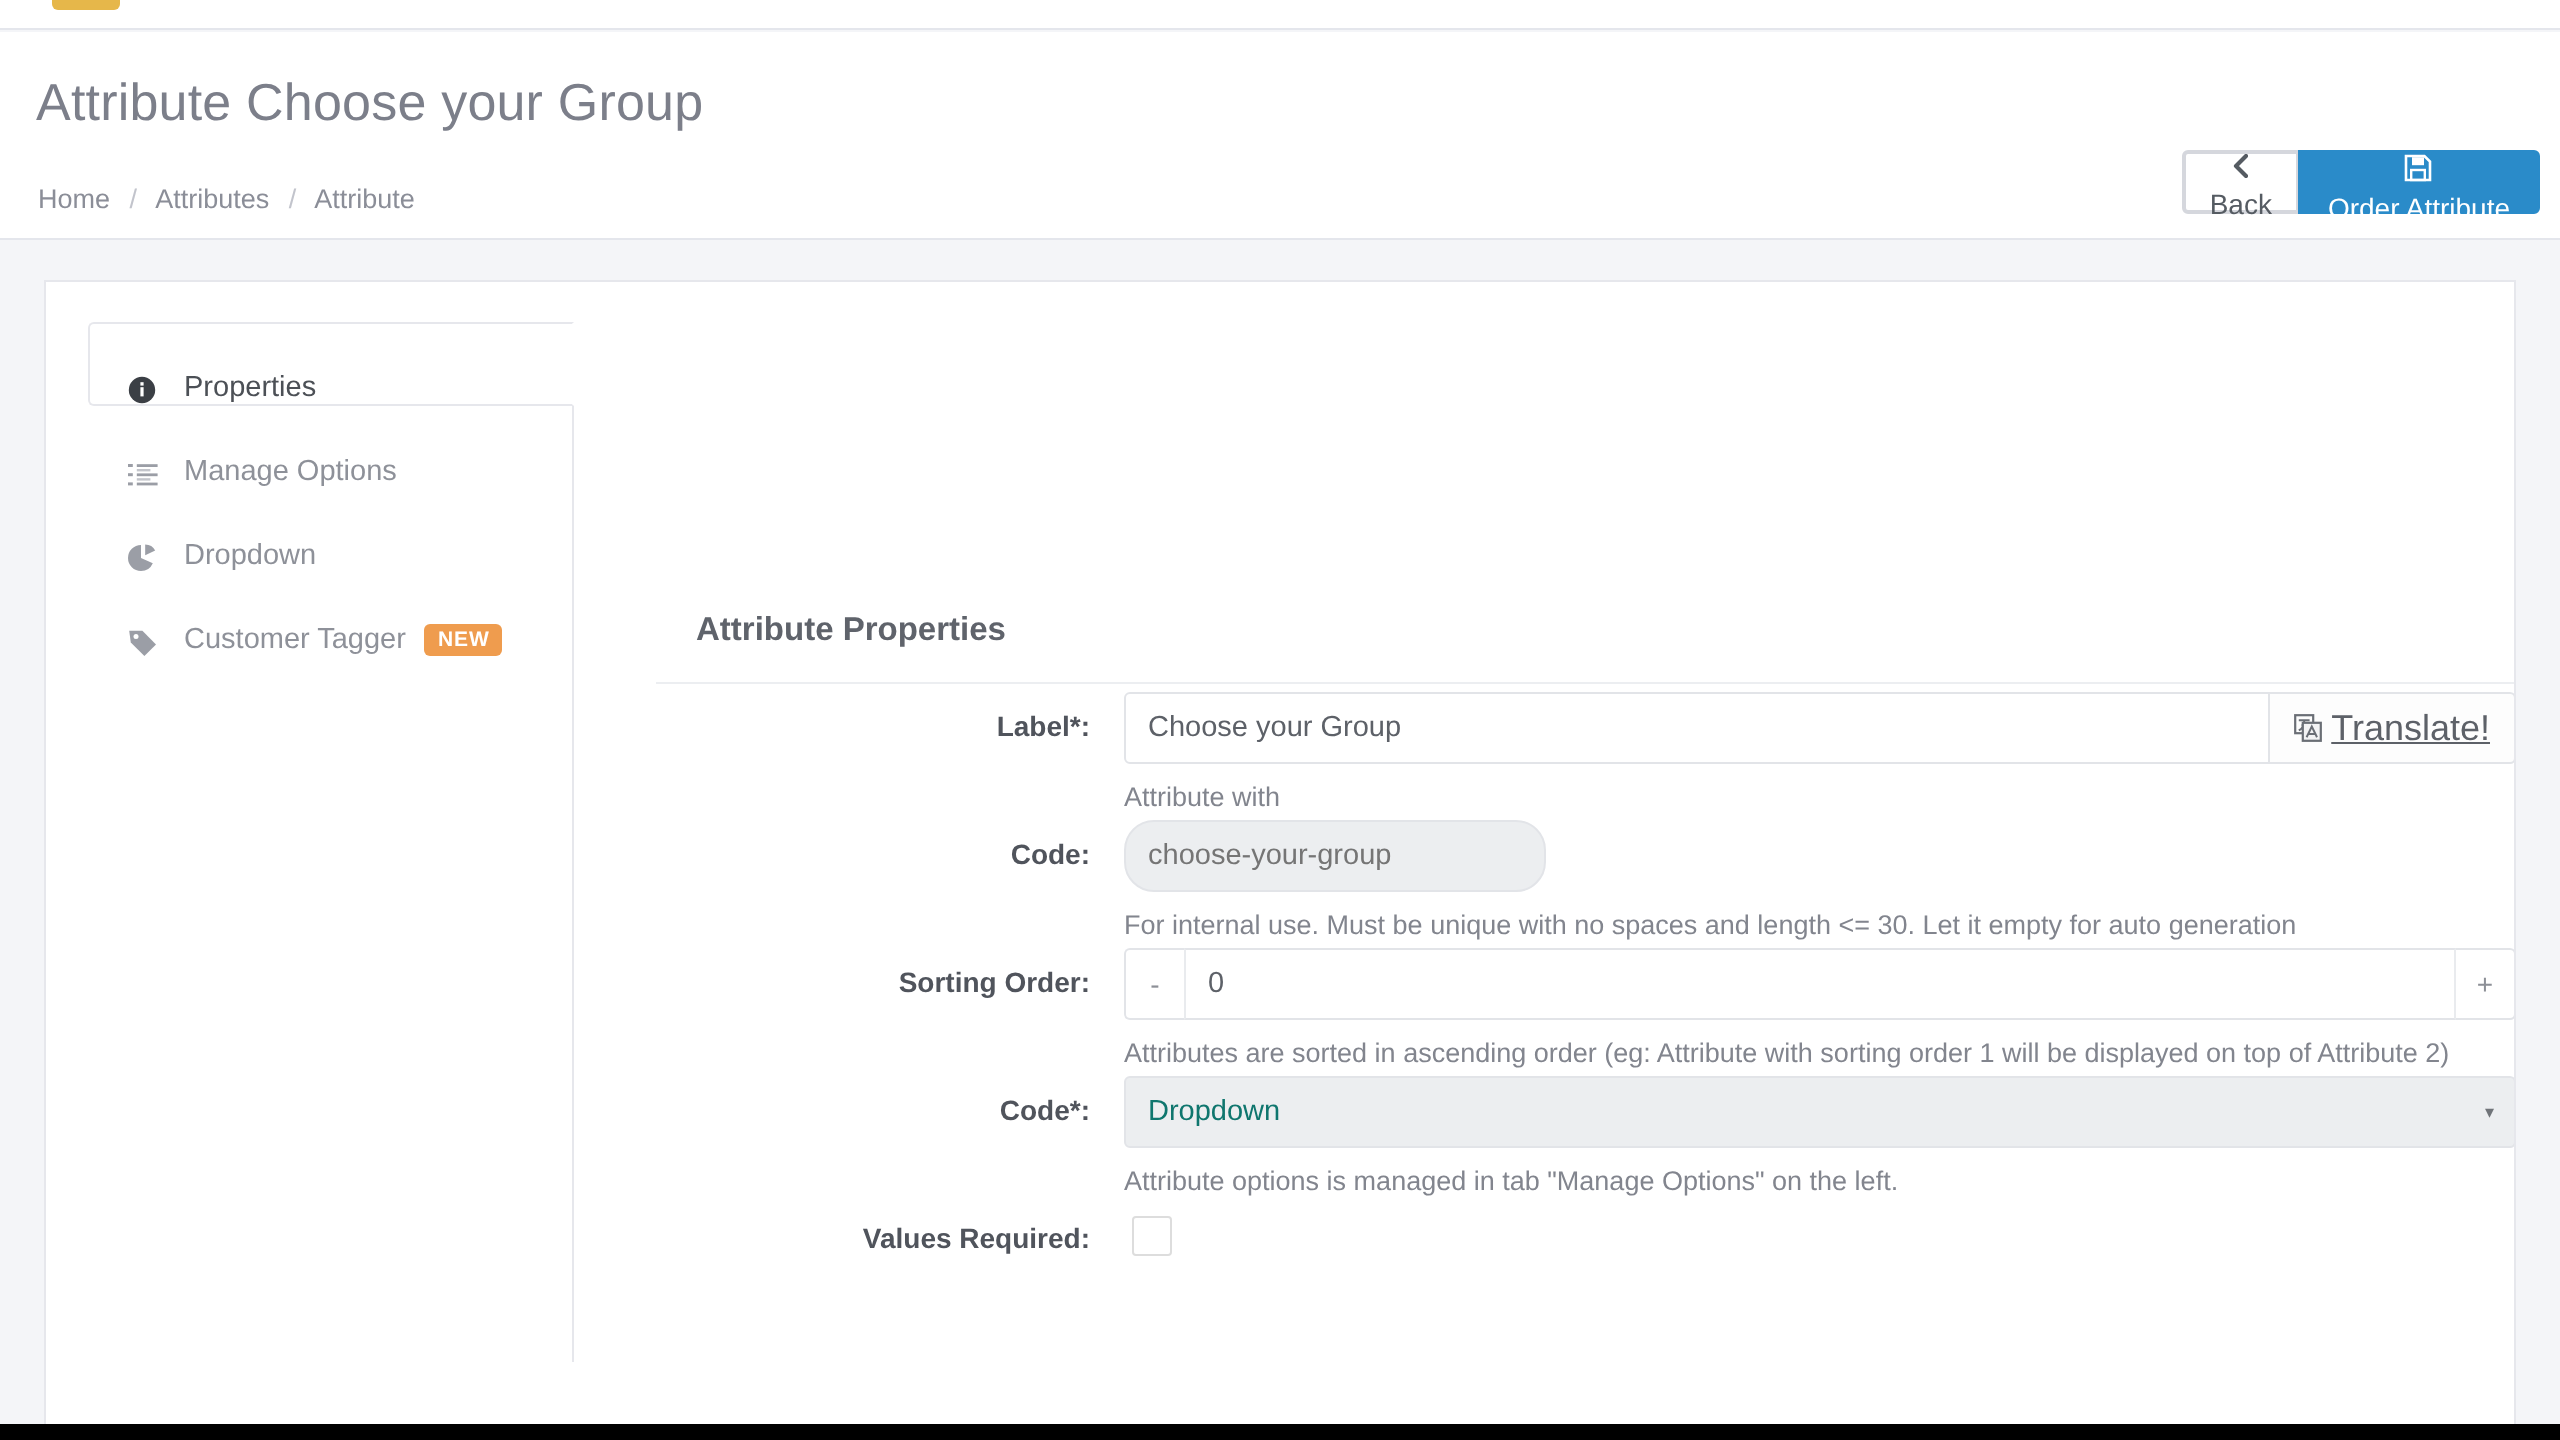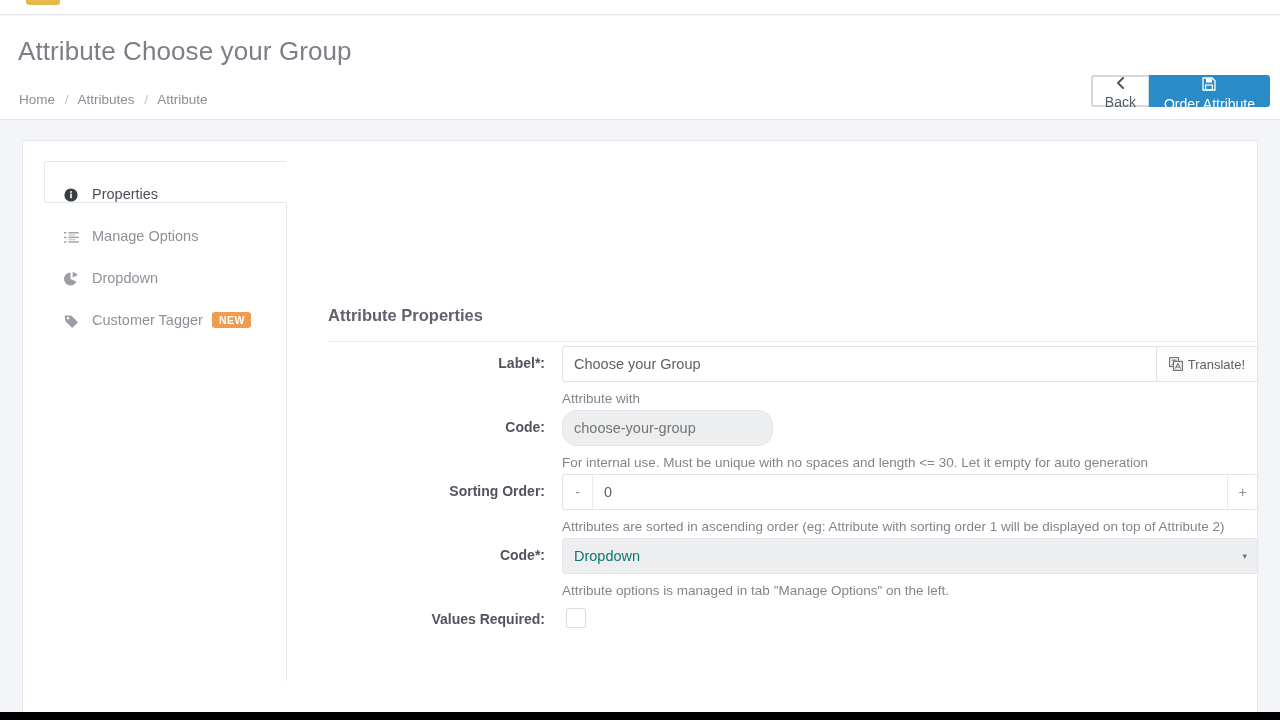--- a/index.html
+++ b/index.html
@@ -146,20 +146,21 @@
   #form-pane {
     position: absolute;
     left: 305px; top: 20px;
     width: 930px;
   }
   .section-title {
     font-size: 16.5px;
     font-weight: bold;
     color: #5f636b;
     padding-top: 145px;
+    margin-left: 20px;
   }
   .section-title.first { margin-top: 0; }
   .section-rule {
     border-top: 1px solid #eceef1;
     margin-top: 16px;
   }
 
   .form-row {
     display: flex;
     margin-top: 4px;
@@ -207,24 +208,25 @@
   .addon-btn {
     flex: none;
     height: 36px;
     display: inline-flex; align-items: center; gap: 5px;
     padding: 0 12px;
     border: 1px solid #e2e4e8;
     border-left: none;
     border-radius: 0 3px 3px 0;
     background: #fdfdfd;
     color: #5d6168;
-    font-size: 13px;
+    font-size: 18px;
     cursor: pointer;
     white-space: nowrap;
     font-family: "Liberation Sans", sans-serif;
+    text-decoration: underline;
   }
 
   
   .stepper { display: flex; width: 100%; }
   .step-btn {
     flex: none;
     width: 30px; height: 36px;
     border: 1px solid #e2e4e8;
     background: #ffffff;
     color: #8d9097;

